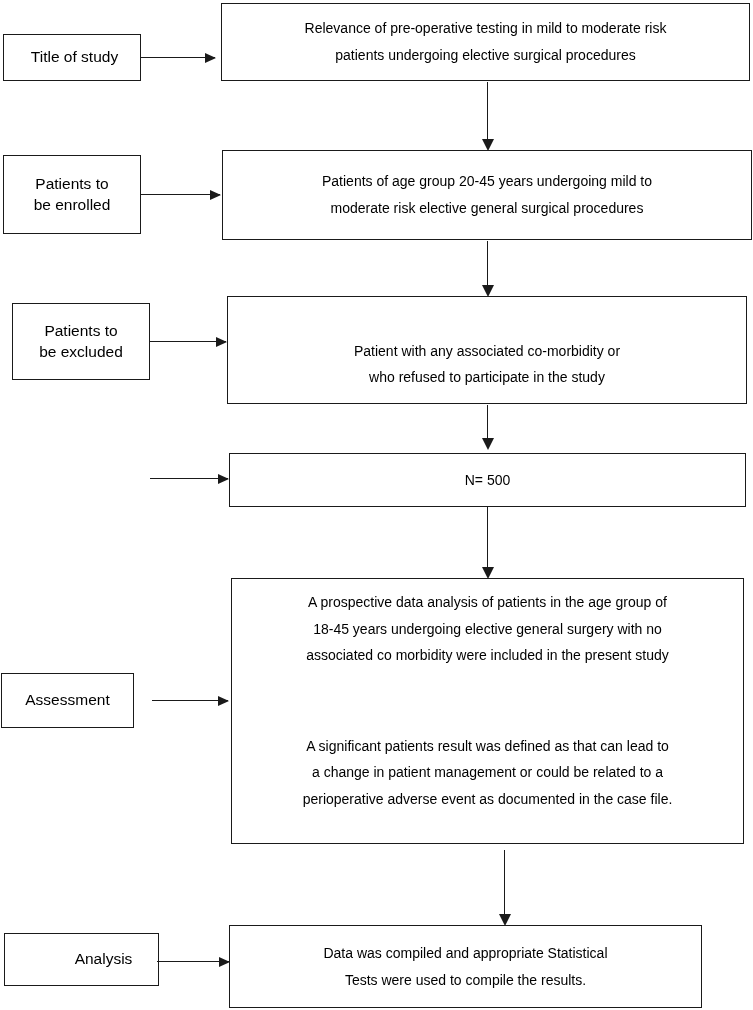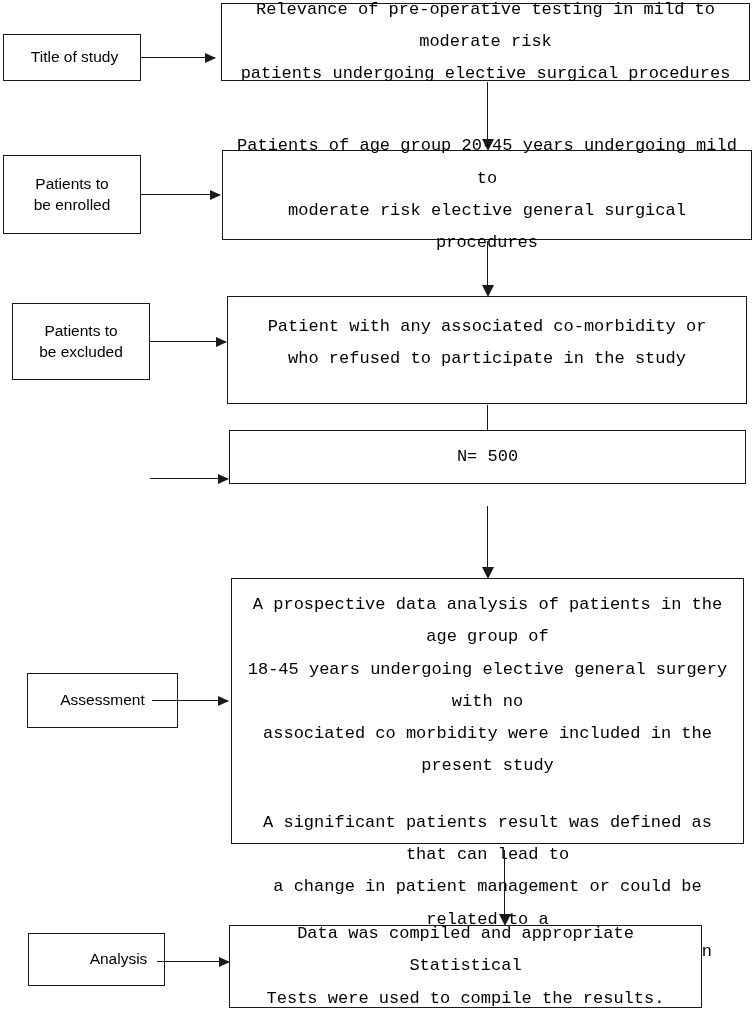--- a/index.html
+++ b/index.html
@@ -27,25 +27,24 @@
     align-items: center;
     justify-content: center;
     text-align: center;
   }
   .label-box {
     font-size: 15.5px;
     line-height: 1.35;
     padding: 2px 4px;
   }
   .content-box {
-    font-size: 17px;
+    font-size: 14px;
     line-height: 1.9;
     padding: 12px 12px;
     flex-direction: column;
-    font-family: Liberation Mono, monospace;
   }
   .content-box .para {
     width: 100%;
   }
   .content-box .para + .para {
     margin-top: 24px;
   }
   .box-text {
     white-space: pre-line;
     display: block;
@@ -110,50 +109,50 @@
 moderate risk elective general surgical procedures</span>
   </div>
 
   <div class="v-arrow" style="left:487px; top:241px; height:45px;"></div>
 
   <div class="box label-box" style="left:12px; top:303px; width:138px; height:77px;">
     <span class="box-text">Patients to
 be excluded</span>
   </div>
   <div class="h-arrow" style="left:150px; top:341px; width:76px;"></div>
-  <div class="box content-box" style="left:227px; top:296px; width:520px; height:108px; justify-content:flex-start; padding-top:14px;">
+  <div class="box content-box" style="left:227px; top:296px; width:520px; height:108px; justify-content:flex-end; padding-top:14px;">
     <span class="box-text">Patient with any associated co-morbidity or
 who refused to participate in the study</span>
   </div>
 
   <div class="v-arrow" style="left:487px; top:405px; height:34px;"></div>
 
   <div class="h-arrow" style="left:150px; top:478px; width:78px;"></div>
-  <div class="box content-box" style="left:229px; top:430px; width:517px; height:54px;">
+  <div class="box content-box" style="left:229px; top:453px; width:517px; height:54px;">
     <span class="box-text">N= 500</span>
   </div>
 
   <div class="v-arrow" style="left:487px; top:506px; height:62px;"></div>
 
-  <div class="box label-box" style="left:27px; top:673px; width:151px; height:55px;">
+  <div class="box label-box" style="left:1px; top:673px; width:133px; height:55px;">
     <span class="box-text">Assessment</span>
   </div>
   <div class="h-arrow" style="left:152px; top:700px; width:76px;"></div>
-  <div class="box content-box" style="left:231px; top:578px; width:513px; height:266px; justify-content:flex-start; padding-top:10px;">
+  <div class="box content-box" style="left:231px; top:578px; width:513px; height:266px; justify-content:flex-start; padding-top:10px;gap:40px;">
     <span class="box-text para">A prospective data analysis of patients in the age group of
 18-45 years undergoing elective general surgery with no
 associated co morbidity were included in the present study</span>
     <span class="box-text para">A significant patients result was defined as that can lead to
 a change in patient management or could be related to a
 perioperative adverse event as documented in the case file.</span>
   </div>
 
   <div class="v-arrow" style="left:504px; top:850px; height:65px;"></div>
 
-  <div class="box label-box" style="left:28px; top:933px; width:137px; height:53px;padding-left:48px;">
+  <div class="box label-box" style="left:4px; top:933px; width:155px; height:53px;padding-left:48px;">
     <span class="box-text">Analysis</span>
   </div>
   <div class="h-arrow" style="left:157px; top:961px; width:72px;"></div>
   <div class="box content-box" style="left:229px; top:925px; width:473px; height:83px;">
     <span class="box-text">Data was compiled and appropriate Statistical
 Tests were used to compile the results.</span>
   </div>
 
 </div>
 

